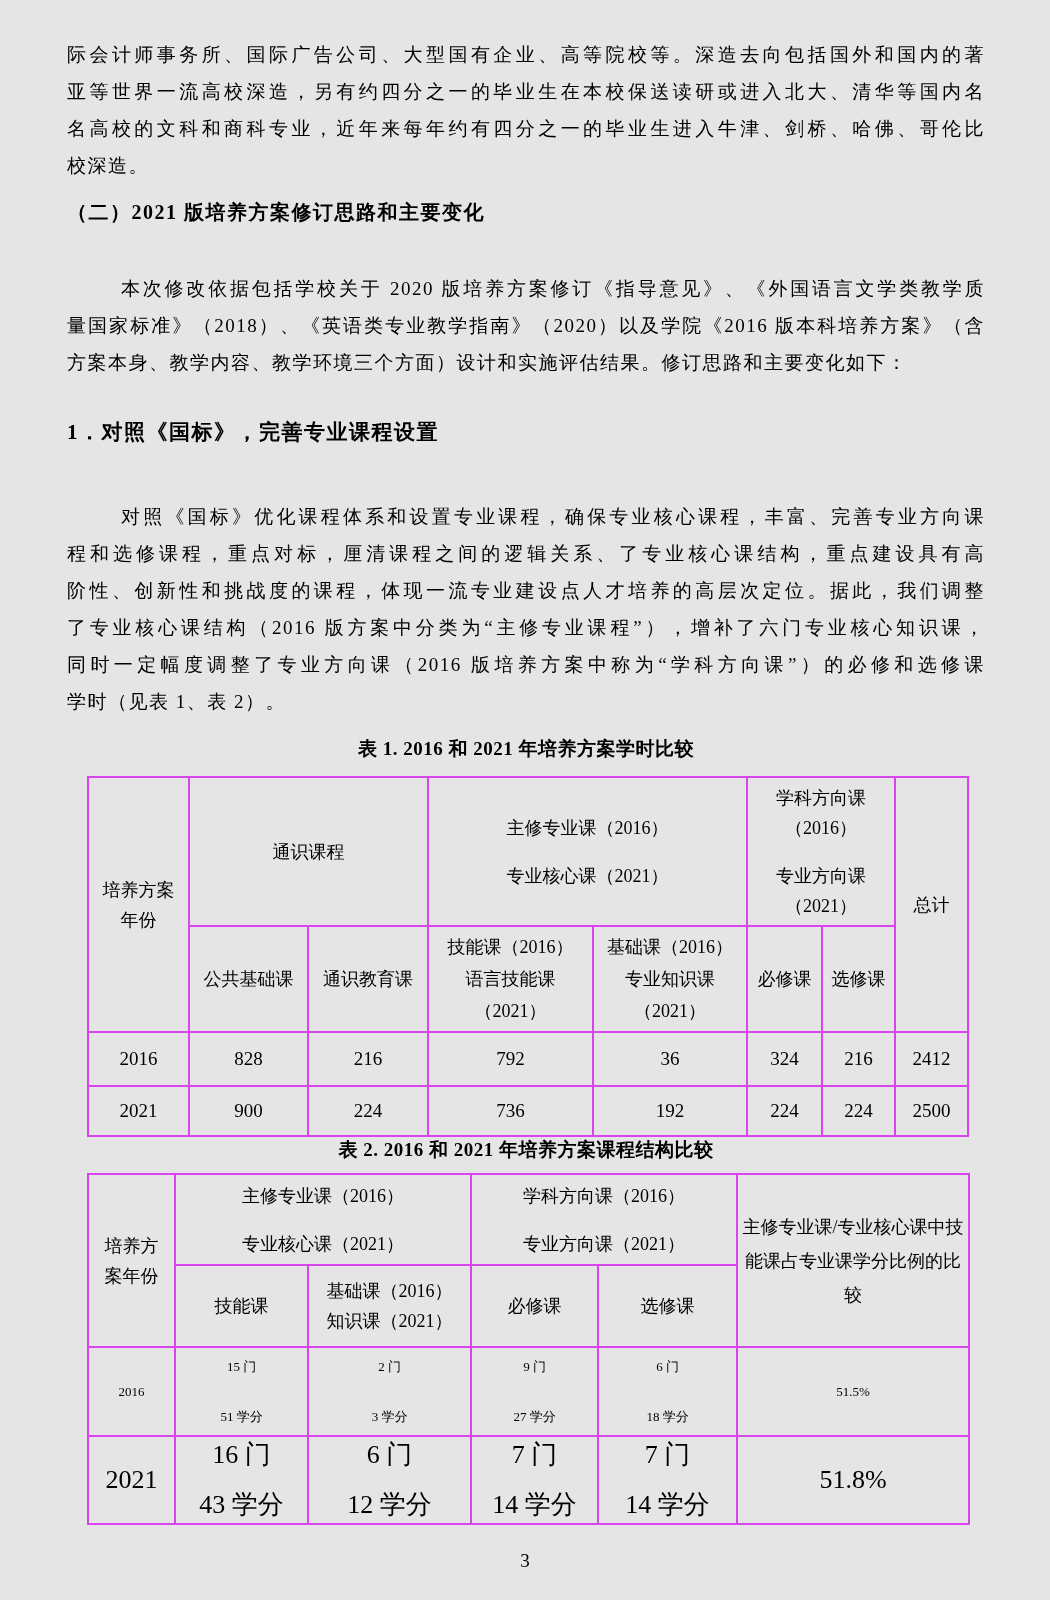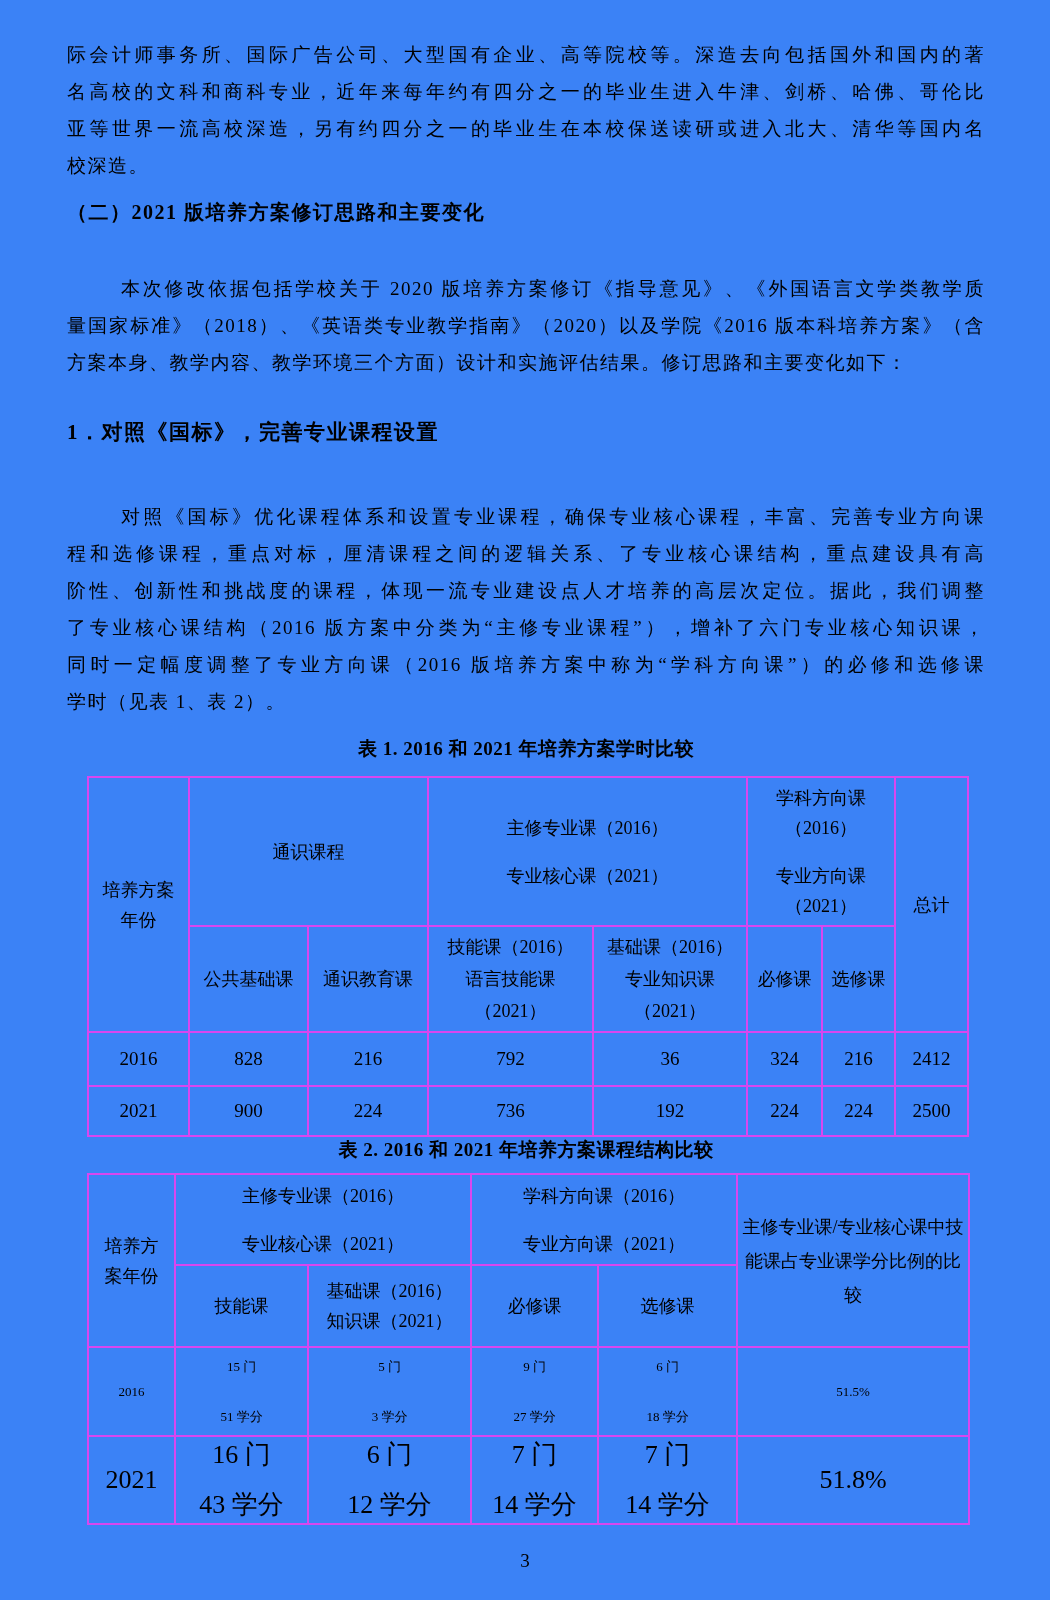--- a/index.html
+++ b/index.html
@@ -1,20 +1,20 @@
 <!DOCTYPE html>
 <html><head>
 <meta charset="utf-8">
 <style>
   html,body { margin:0; padding:0; background:#888; }
   .page {
     position:relative;
     width:1050px; height:1600px;
     margin:0 auto;
-    background:#3b82f6;
+    background:#e5e5e5;
     color:#000000;
     font-family:"Liberation Serif","DejaVu Serif",serif;
     overflow:hidden;
   }
   .content { padding:36px 65px 0 67px; }
 
   
   .para { margin:0; }
   .tline {
     font-size:19px;
@@ -91,22 +91,22 @@
   }
 </style>
 </head>
 <body>
 
 <div class="page">
   <div class="content">
 
     <div class="para">
       <div class="tline">际会计师事务所、国际广告公司、大型国有企业、高等院校等。深造去向包括国外和国内的著</div>
+      <div class="tline">亚等世界一流高校深造，另有约四分之一的毕业生在本校保送读研或进入北大、清华等国内名</div>
       <div class="tline">名高校的文科和商科专业，近年来每年约有四分之一的毕业生进入牛津、剑桥、哈佛、哥伦比</div>
-      <div class="tline">亚等世界一流高校深造，另有约四分之一的毕业生在本校保送读研或进入北大、清华等国内名</div>
       <div class="tline noj">校深造。</div>
     </div>
 
     <div class="h1">（二）2021 版培养方案修订思路和主要变化</div>
 
     <div class="para sp-after-h1">
       <div class="tline ind">本次修改依据包括学校关于 2020 版培养方案修订《指导意见》、《外国语言文学类教学质</div>
       <div class="tline">量国家标准》（2018）、《英语类专业教学指南》（2020）以及学院《2016 版本科培养方案》（含</div>
       <div class="tline noj">方案本身、教学内容、教学环境三个方面）设计和实施评估结果。修订思路和主要变化如下：</div>
     </div>
@@ -229,21 +229,21 @@
           <td>必修课</td>
           <td>选修课</td>
         </tr>
         <tr class="drow1">
           <td>2016</td>
           <td>
             <span class="cl mbs">15 门</span>
             <span class="cl">51 学分</span>
           </td>
           <td>
-            <span class="cl mbs">5 门</span>
+            <span class="cl mbs">2 门</span>
             <span class="cl">3 学分</span>
           </td>
           <td>
             <span class="cl mbs">9 门</span>
             <span class="cl">27 学分</span>
           </td>
           <td>
             <span class="cl mbs">6 门</span>
             <span class="cl">18 学分</span>
           </td>

